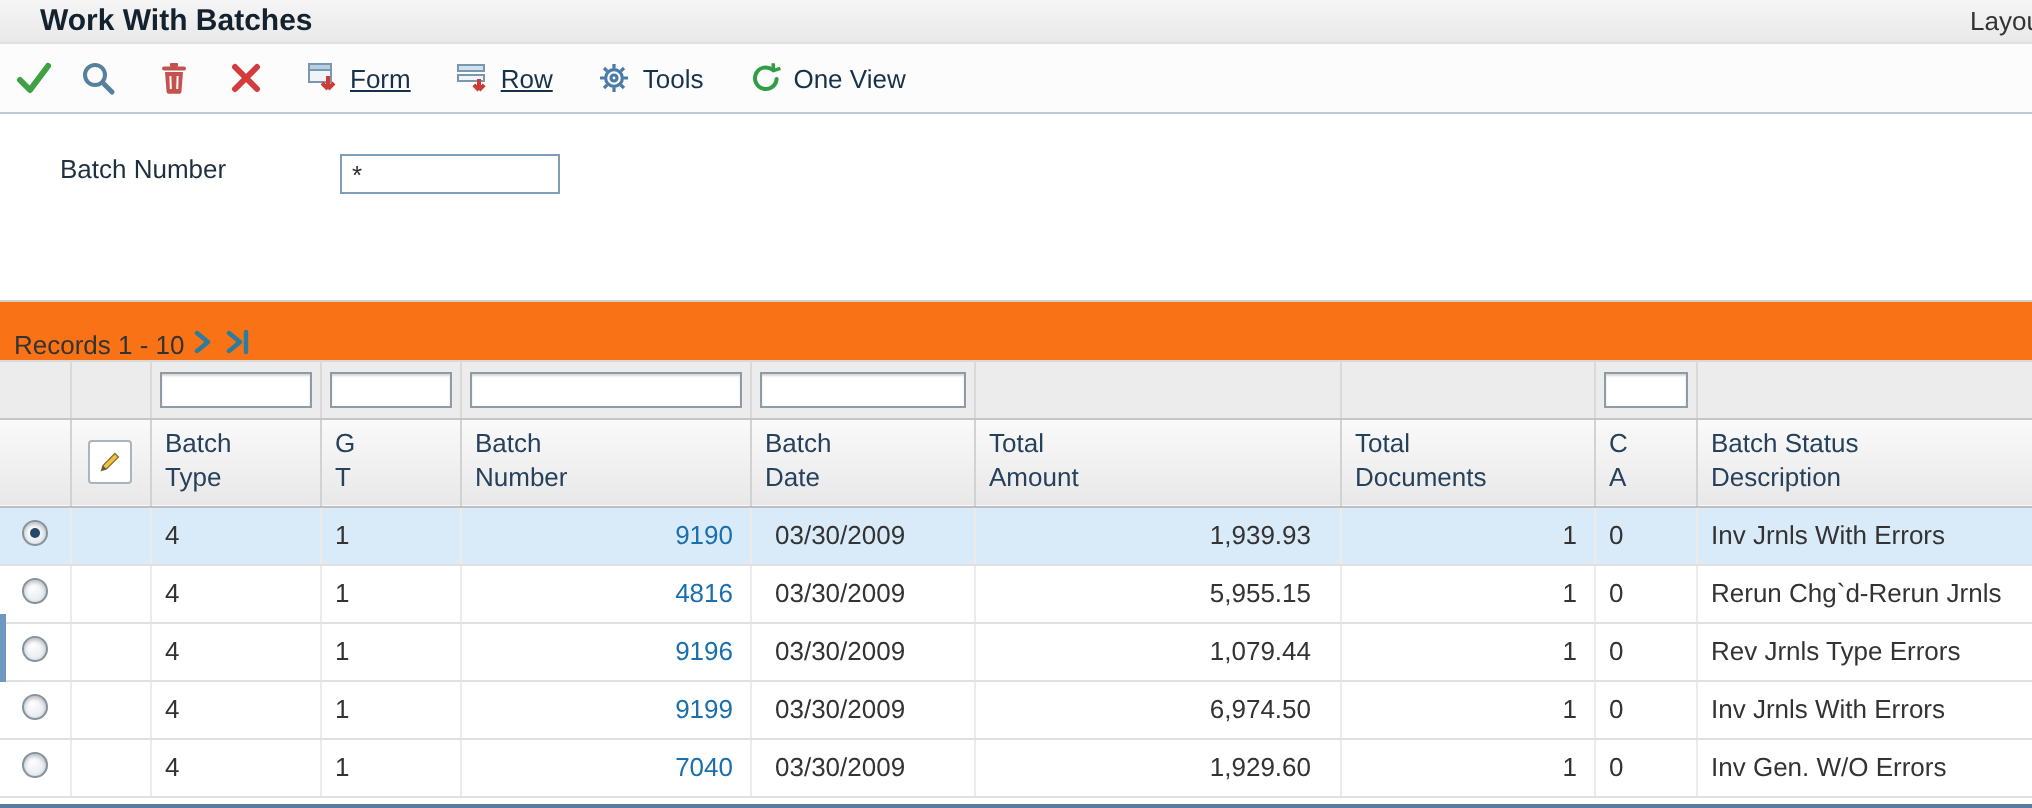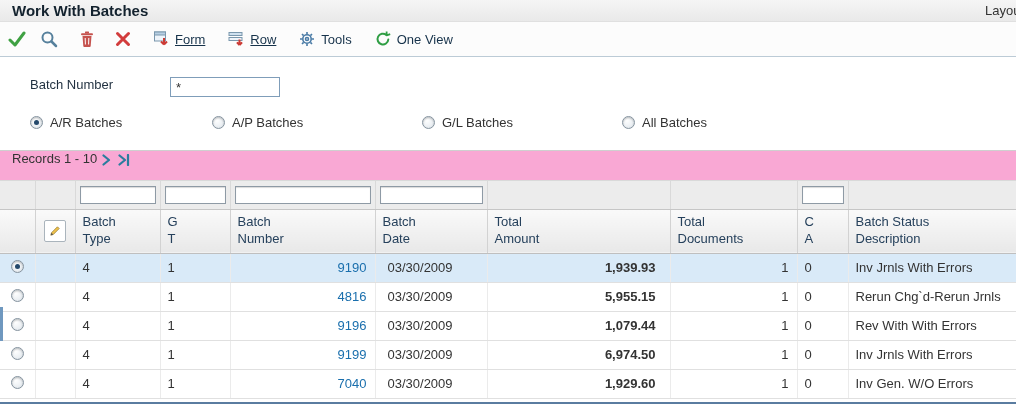--- a/index.html
+++ b/index.html
@@ -3,21 +3,21 @@
 <meta charset="utf-8">
 <style>
   :root{ --link:#1a6fad; --sel:#d9eaf8; }
   *{box-sizing:border-box;}
   html,body{margin:0;padding:0;background:#fff;}
   .screen{position:relative;width:1016px;height:404px;overflow:hidden;
     font-family:"Liberation Sans",sans-serif;font-size:13px;color:#333;background:#fff;}
 
   
   .titlebar{height:22px;background:linear-gradient(#f5f5f5,#e9e9e9);
-    border-bottom:1px solid #e0e0e0;display:flex;align-items:center;padding:0 12px;position:relative;}
+    border-bottom:1px solid #e0e0e0;display:flex;align-items:center;padding:0 20px;position:relative;}
   .title{font-weight:bold;font-size:15px;color:#13222e;}
   .layout-link{position:absolute;left:985px;top:3px;color:#333;white-space:nowrap;cursor:pointer;}
 
   
   .toolbar{height:35px;display:flex;align-items:center;background:#fcfcfc;
     border-bottom:1px solid #bccbd6;padding-left:8px;}
   .tb-btn{display:flex;align-items:center;cursor:pointer;flex:none;justify-content:flex-end;}
   .tb-btn .ico{width:18px;height:18px;display:inline-block;flex:none;}
   .tb-btn .ico svg{width:18px;height:18px;display:block;}
   .menu-label{margin-left:5px;color:#16324a;}
@@ -33,22 +33,22 @@
   .radio-row{position:absolute;top:58px;left:30px;display:flex;align-items:center;}
   .radio-item{display:flex;align-items:center;gap:7px;cursor:pointer;}
   .radio-item.w1{width:182px}.radio-item.w2{width:210px}.radio-item.w3{width:200px}
   .radio{width:13px;height:13px;border-radius:50%;border:1px solid #85939f;
     background:radial-gradient(circle at 35% 30%,#ffffff,#dfe6ec);
     box-shadow:inset 0 1px 2px rgba(0,0,0,.25);display:inline-block;position:relative;flex:none;}
   .radio.on::after{content:"";position:absolute;left:3px;top:3px;width:5px;height:5px;
     border-radius:50%;background:#25496b;}
 
   
-  .records-bar{height:30px;display:flex;align-items:flex-start;padding-left:12px;
-    background:#f9a8d4;border-bottom:1px solid #d9d9d9;color:#333;}
+  .records-bar{height:30px;display:flex;align-items:flex-end;padding-left:7px;
+    background:#f97316;border-bottom:1px solid #d9d9d9;color:#333;}
   .nav-btn{display:inline-flex;align-items:center;justify-content:center;width:18px;height:18px;cursor:pointer;}
   .nav-btn:first-of-type{margin-left:16px;}
   .nav-btn svg{display:block;}
 
   
   table.grid{width:1016px;table-layout:fixed;border-collapse:collapse;}
   td.qbe{background:#ececec;height:28px;border-bottom:1px solid #c6c6c6;
     border-right:1px solid #d9d9d9;padding:0 4px;}
   .qbe-input{width:100%;height:18px;border:1px solid #8e9aa5;background:#fff;
     font:12px "Liberation Sans",sans-serif;padding:0 3px;box-shadow:inset 0 1px 1px rgba(0,0,0,.15);}
@@ -58,21 +58,21 @@
   .hline{display:block;}
   td.cell{height:29px;border-bottom:1px solid #e0e0e0;border-right:1px solid #ebebeb;
     padding:0 7px;white-space:nowrap;overflow:hidden;color:#333;}
   tr.grid-row{background:#fff;}
   tr.grid-row.selected td.cell, tr.grid-row.selected td.c-radio{background:var(--sel);}
   td.c-radio{width:35px;text-align:center;height:29px;border-bottom:1px solid #e0e0e0;border-right:1px solid #ebebeb;}
   .c-pencil{text-align:center;}
   .pencil-box{display:inline-flex;align-items:center;justify-content:center;width:22px;height:22px;
     background:#fff;border:1px solid #aab4bc;border-radius:2px;cursor:pointer;}
   .r{text-align:right;}
-  .pr14{padding-right:14px !important;font-weight:bold;}
+  .pr14{padding-right:14px !important;}
   .pr8{padding-right:8px !important;}
   .pl12{padding-left:12px !important;}
   a.link{color:var(--link);text-decoration:none;cursor:pointer;text-align:right;}
 
   .bottom-edge{position:absolute;left:0;bottom:0;width:1016px;height:2px;background:#5a7ca0;}
   .left-mark{position:absolute;left:0;top:307px;width:3px;height:34px;background:#6f98bf;}
 </style>
 </head>
 <body>
 
@@ -157,38 +157,20 @@
           </svg>
       </span>
       <span class="menu-label">One View</span>
     </div>
   </div>
 
   <div class="form-area">
     <div class="field-row">
       <label class="field-label">Batch Number</label>
       <input class="text-input" type="text" value="*" style="">
-    </div>
-    <div class="radio-row">
-      <div class="radio-item w1">
-        <span class="radio on"></span>
-        <span>A/R Batches</span>
-      </div>
-      <div class="radio-item w2">
-        <span class="radio"></span>
-        <span>A/P Batches</span>
-      </div>
-      <div class="radio-item w3">
-        <span class="radio"></span>
-        <span>G/L Batches</span>
-      </div>
-      <div class="radio-item">
-        <span class="radio"></span>
-        <span>All Batches</span>
-      </div>
     </div>
   </div>
 
   <div class="records-bar">
     <span>Records 1 - 10</span>
     <span class="nav-btn">
       <span>
         <svg width="12" height="12" viewBox="0 0 12 12">
             <path d="M3.5 1.5 L9 6 L3.5 10.5" fill="none" stroke="#2a7d9e" stroke-width="2.2" stroke-linejoin="round" stroke-linecap="round"></path>
           </svg>
@@ -301,21 +283,21 @@
     <tr class="grid-row">
       <td class="c-radio"><span class="radio"></span></td>
       <td class="cell c-pencil"></td>
       <td class="cell">4</td>
       <td class="cell">1</td>
       <td class="cell r pr8"><a class="link">9196</a></td>
       <td class="cell pl12">03/30/2009</td>
       <td class="cell r pr14">1,079.44</td>
       <td class="cell r pr8">1</td>
       <td class="cell">0</td>
-      <td class="cell">Rev With With Errors</td>
+      <td class="cell">Rev Jrnls Type Errors</td>
     </tr>
     <tr class="grid-row">
       <td class="c-radio"><span class="radio"></span></td>
       <td class="cell c-pencil"></td>
       <td class="cell">4</td>
       <td class="cell">1</td>
       <td class="cell r pr8"><a class="link">9199</a></td>
       <td class="cell pl12">03/30/2009</td>
       <td class="cell r pr14">6,974.50</td>
       <td class="cell r pr8">1</td>

